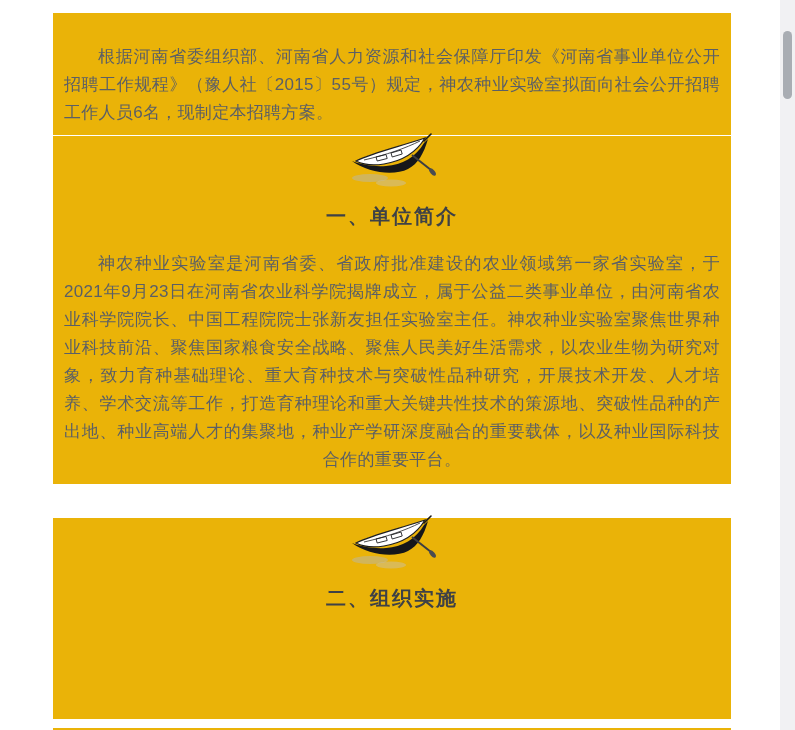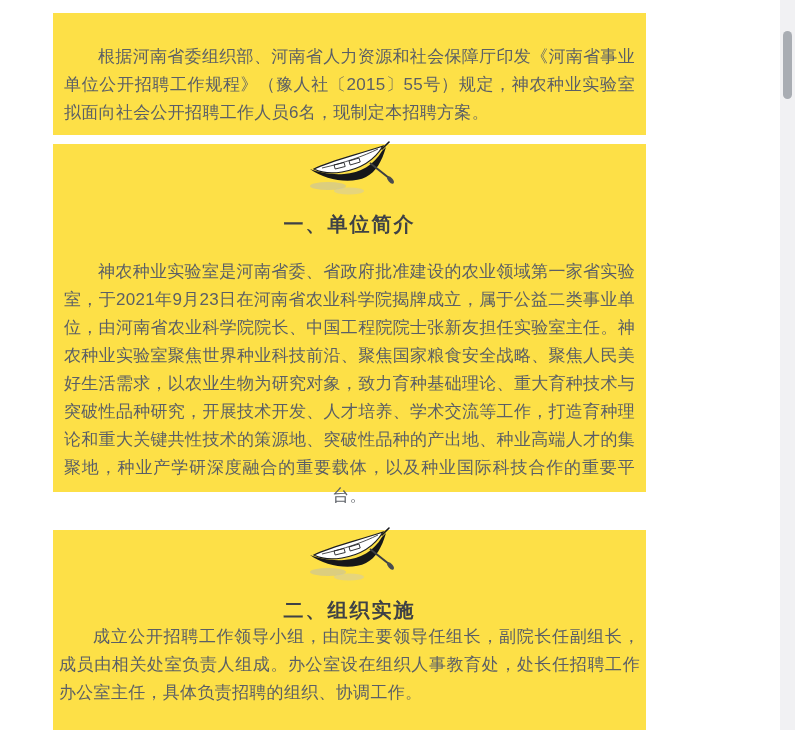--- a/index.html
+++ b/index.html
@@ -7,27 +7,27 @@
     position: relative;
     width: 795px;
     height: 730px;
     background: #ffffff;
     overflow: hidden;
     font-family: "Liberation Sans", sans-serif;
   }
   .block {
     position: absolute;
     left: 53px;
-    width: 593px;
-    background: #fde047;
+    width: 678px;
+    background: #eab308;
     box-sizing: border-box;
   }
   .block-intro   { top: 13px;  height: 122px; padding: 30px 11px 0 11px; }
-  .block-sec1    { top: 144px; height: 348px; padding: 0 11px; }
-  .block-sec2    { top: 518px; height: 201px; padding: 0 6px; margin-top: 12px; }
+  .block-sec1    { top: 136px; height: 348px; padding: 0 11px; }
+  .block-sec2    { top: 518px; height: 201px; padding: 0 13px; }
   .block-next    { top: 728px; height: 14px; }
   p.body-text {
     margin: 0;
     font-size: 17px;
     line-height: 28px;
     color: #5b5f66;
     text-align: justify;
     text-indent: 2em;
     letter-spacing: 0.3px;
   }
@@ -99,21 +99,20 @@
         <path d="M30,26 l10,-2.5 l1.2,4 l-10,2.5 Z" fill="#ffffff" stroke="#1d1e21" stroke-width="0.9"></path>
         <path d="M45,22 l10,-3 l1.2,4 l-10,3 Z" fill="#ffffff" stroke="#1d1e21" stroke-width="0.9"></path>
         <path d="M18,29 C40,24 60,17 74,10" fill="none" stroke="#1d1e21" stroke-width="0.8"></path>
         <path d="M6,30 C22,42 48,45 62,38 C72,33 78,22 82,8 L78,12 C70,26 56,34 40,35 C26,36 14,33 6,30 Z" fill="#16171a"></path>
         <path d="M78,10 L85,3" stroke="#16171a" stroke-width="1.6" stroke-linecap="round"></path>
         <line x1="66" y1="24" x2="85" y2="39" stroke="#3c3e42" stroke-width="2"></line>
         <ellipse cx="86.5" cy="41" rx="2.2" ry="4.5" transform="rotate(-40 86.5 41)" fill="#4a4c50"></ellipse>
       </svg>
     </span>
     <h2 class="section-heading">二、组织实施</h2>
-    <p class="body-text section-body">成立公开招聘工作领导小组，由院主要领导任组长，副院长任副组长，成员由相关处室负责人组成。办公室设在组织人事教育处，处长任招聘工作办公室主任，具体负责招聘的组织、协调工作。</p>
   </div>
 
   <div class="block block-next"></div>
 
   <div class="scrollbar-track">
     <div class="scrollbar-thumb"></div>
   </div>
 
 </div>
 

